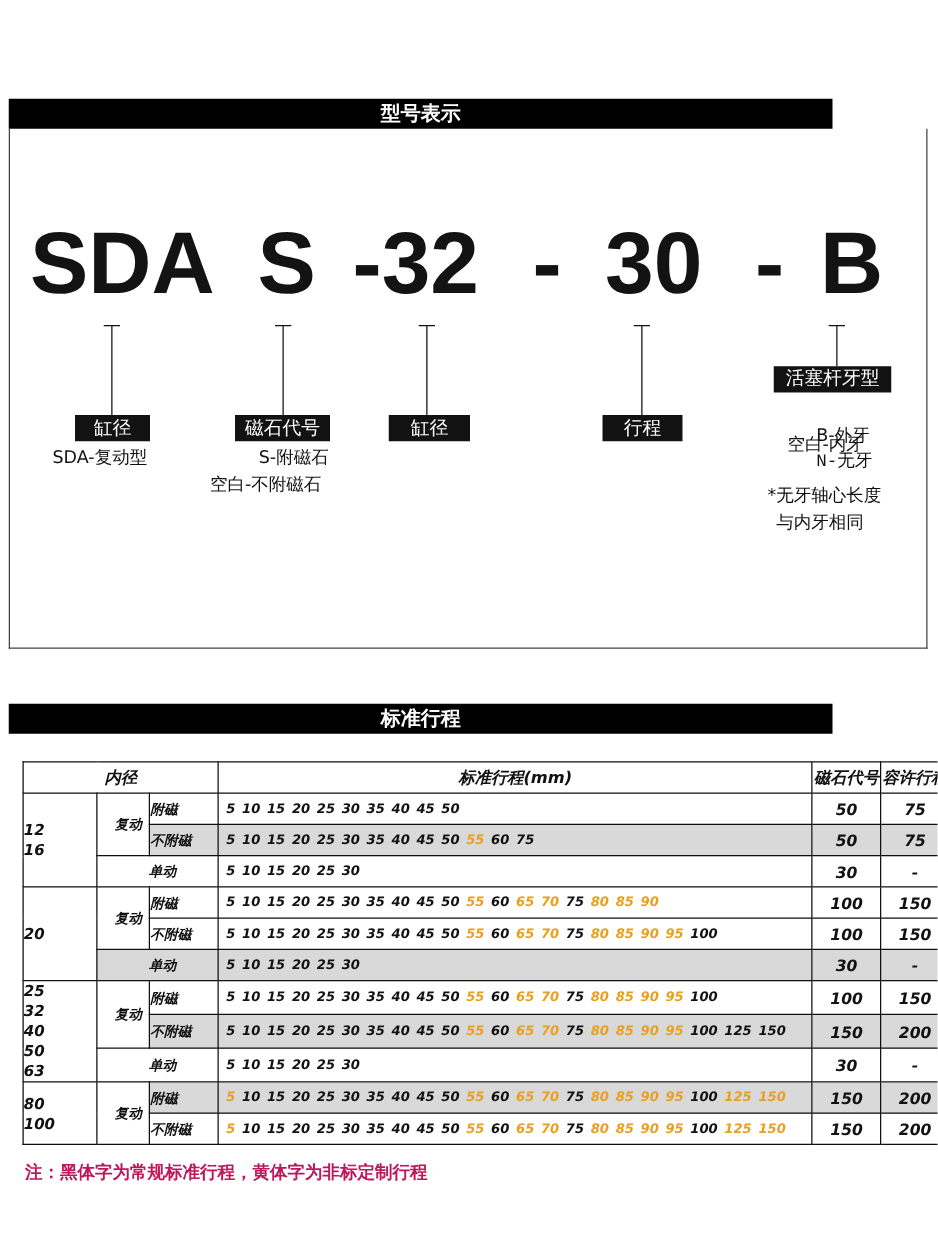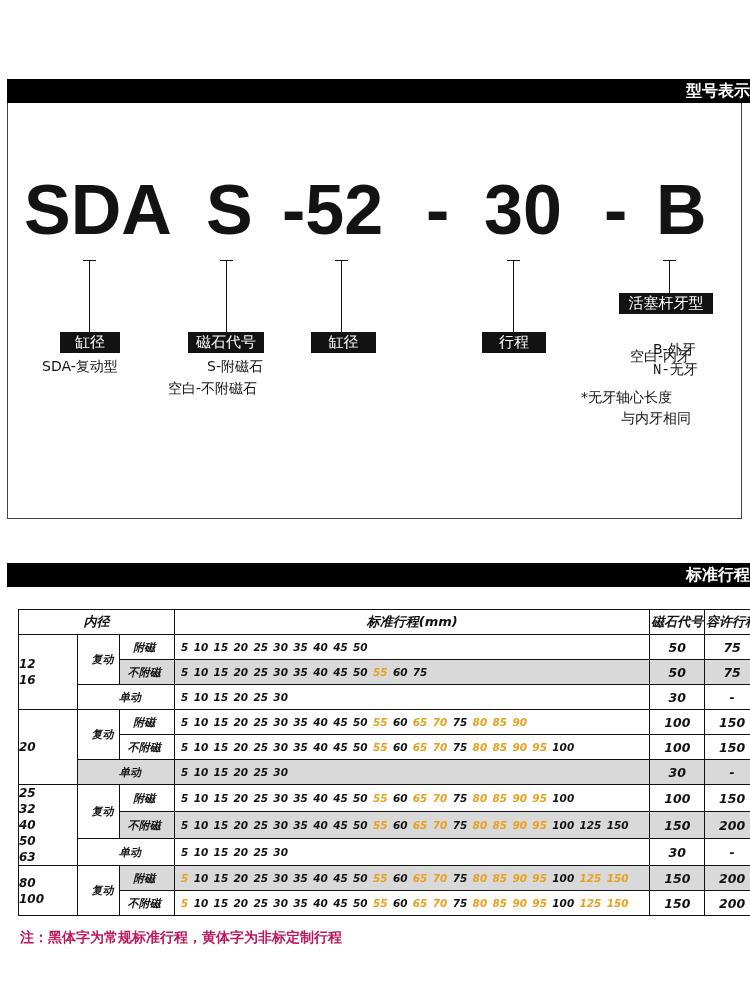--- a/index.html
+++ b/index.html
@@ -1,21 +1,21 @@
 <!DOCTYPE html>
 <html><head>
 <meta charset="utf-8">
 <style>
   * { box-sizing: border-box; margin: 0; padding: 0; }
   html, body { width: 750px; height: 1000px; background: #ffffff; overflow: hidden; }
   body { position: relative; font-family: "DejaVu Sans", "Liberation Sans", sans-serif; color: #111; }
 
   .banner {
-    position: absolute; left: 7px; width: 743px; height: 24px;
-    background: #000; color: #fff; text-align: right;
+    position: absolute; left: 7px; width: 659px; height: 24px;
+    background: #000; color: #fff; text-align: center;
     font-weight: bold; font-size: 16px; line-height: 24px;
   }
   #banner1 { top: 79px; }
   #banner2 { top: 563px; }
 
   .model-box {
     position: absolute; left: 7px; top: 103px; width: 735px; height: 416px;
     border: 1px solid #444; border-top: none;
   }
   .model-code {
@@ -37,21 +37,21 @@
   table.stroke {
     position: absolute; left: 18px; top: 609px; width: 742px;
     border-collapse: collapse; font-size: 11px; font-style: italic;
   }
   table.stroke td, table.stroke th {
     border: 1px solid #111; height: 25px; padding: 0;
   }
   table.stroke th { font-size: 13px; font-weight: bold; height: 25px; }
   .grey { background: #d9d9d9; }
   .c { text-align: center; }
-  .r { text-align: center; padding-right: 6px !important; font-weight: bold; }
+  .r { text-align: left; padding-right: 6px !important; font-weight: bold; }
   .l { text-align: center; padding-left: 8px !important; font-weight: bold; }
   .bore { text-align: left; font-size: 12px; font-weight: bold; line-height: 16px; }
   .vals { text-align: left; padding-left: 6px !important; white-space: nowrap; font-weight: bold; font-size: 10.5px; }
   .vals span { margin-right: 5.3px; }
   .vals .o { color: #e6a23c; color: #e8a01e; }
   .num { text-align: center; font-size: 12.5px; font-weight: bold; }
 
   .note {
     position: absolute; left: 20px; top: 929px; color: #be185d;
     font-size: 14px; font-weight: bold;
@@ -60,21 +60,21 @@
 </head>
 <body>
 
 <div id="banner1" class="banner">型号表示</div>
 
 <div class="model-box"></div>
 
 <div class="model-code">
   <span style="left:0px">SDA</span>
   <span style="left:182px">S</span>
-  <span style="left:258px">-52</span>
+  <span style="left:258px">-32</span>
   <span style="left:402px">-</span>
   <span style="left:460px">30</span>
   <span style="left:580px">-</span>
   <span style="left:632px">B</span>
 </div>
 
 <div class="tick" style="left:89px; top:260px; height:73px;"></div>
 <div class="tick" style="left:226px; top:260px; height:73px;"></div>
 <div class="tick" style="left:341px; top:260px; height:73px;"></div>
 <div class="tick" style="left:513px; top:260px; height:73px;"></div>
@@ -88,21 +88,21 @@
 <div class="desc" style="left:168px; top:378px;">空白-不附磁石</div>
 
 <div class="tag" style="left:311px; top:332px; width:65px;">缸径</div>
 
 <div class="tag" style="left:482px; top:332px; width:64px;">行程</div>
 
 <div class="tag" style="left:619px; top:293px; width:94px;font-family:Liberation Serif, serif;">活塞杆牙型</div>
 <div class="desc" style="left:630px; top:318px;margin-top:28px;">空白-内牙</div>
 <div class="desc" style="left:653px; top:339px;">B-外牙</div>
 <div class="desc" style="left:653px; top:360px;font-family:Liberation Mono, monospace;">N-无牙</div>
-<div class="desc" style="left:581px; top:387px;">*无牙轴心长度</div>
+<div class="desc" style="left:614px; top:387px;">*无牙轴心长度</div>
 <div class="desc" style="left:621px; top:408px;">与内牙相同</div>
 
 <div id="banner2" class="banner">标准行程</div>
 
 <table class="stroke">
   <colgroup>
     <col style="width:57px">
       <col style="width:41px">
       <col style="width:53px">
       <col style="width:456px">

